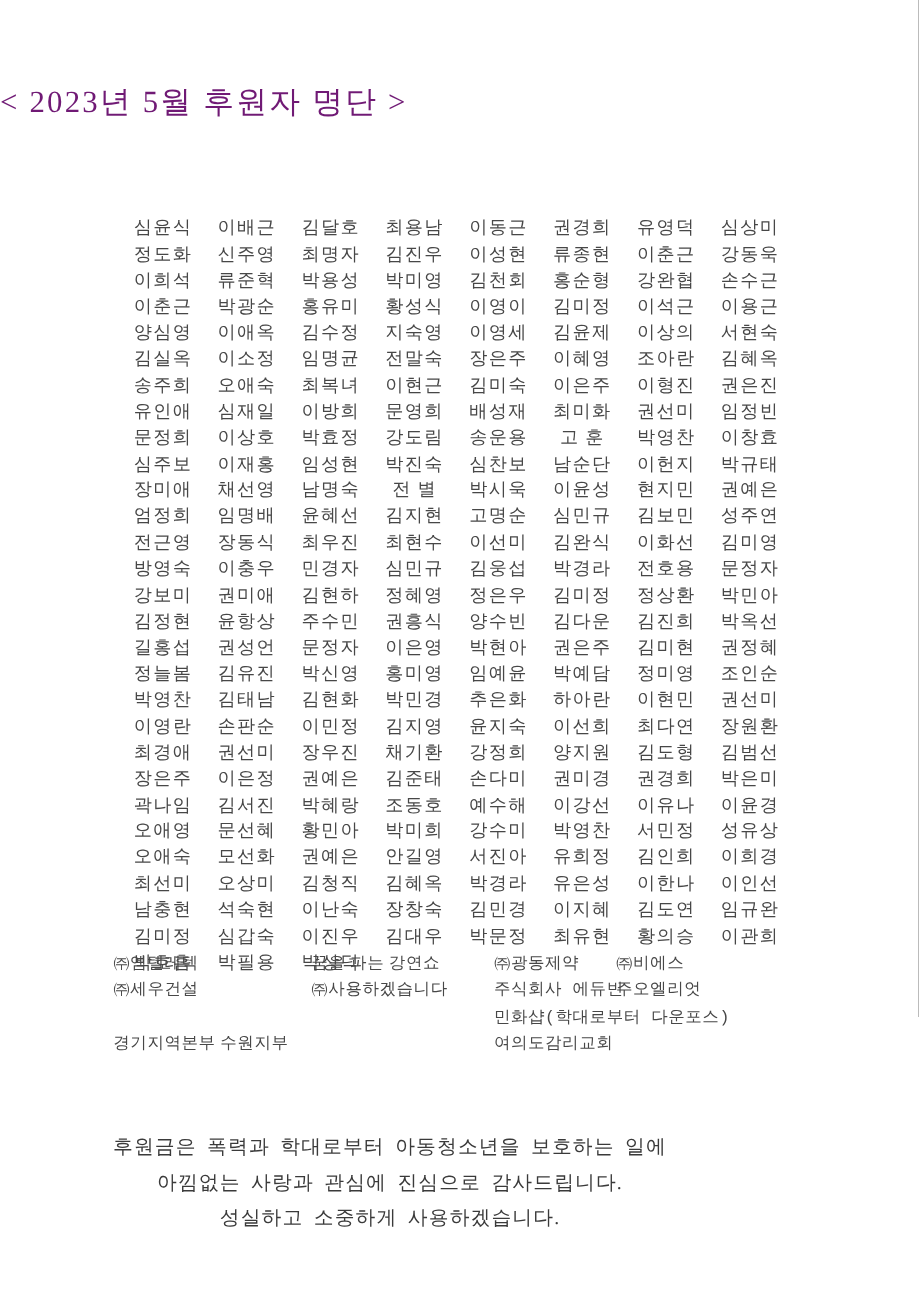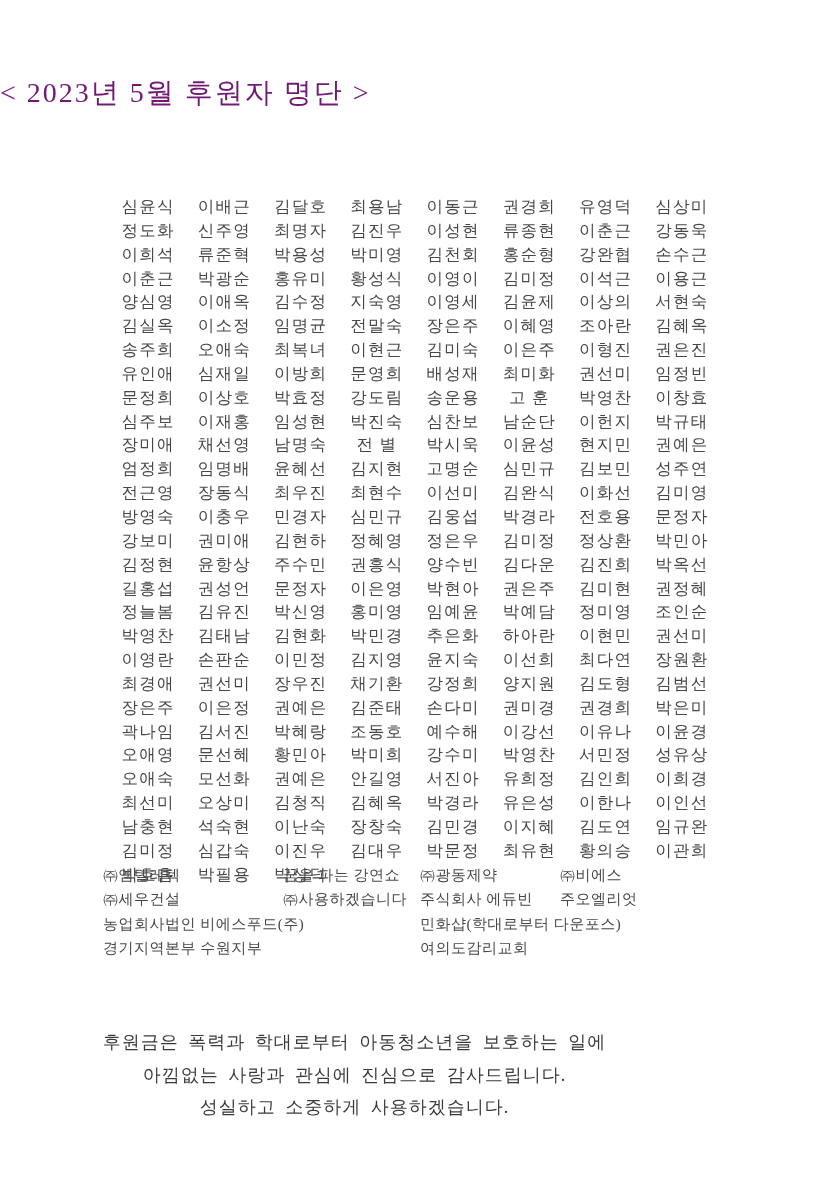--- a/index.html
+++ b/index.html
@@ -33,21 +33,21 @@
   }
   .org-list {
     position:absolute; top:866px; left:0; width:750px;
     font-size:15px; letter-spacing:0.5px;
     color:#474747;
   }
   .org-line { position:relative; height:24.4px; white-space:nowrap; }
   .org-line span { position:absolute; top:0; }
   .org-c0 { left:103px; }
   .org-c1 { left:283px; }
-  .org-c2 { left:420px; }
+  .org-c2 { left:449px;font-family:Liberation Mono, monospace; }
   .org-c3 { left:560px; }
   .footer {
     position:absolute; top:1026px; left:0; width:709px;
     text-align:center;
     font-size:18px; line-height:32.5px;
     word-spacing:4px; letter-spacing:1px;
     color:#3a3a3a;
   }
 </style>
 </head>
@@ -66,21 +66,20 @@
         <span class="org-c2">㈜광동제약</span>
         <span class="org-c3">㈜비에스</span>
       </div>
       <div class="org-line">
         <span class="org-c0">㈜세우건설</span>
         <span class="org-c1">㈜사용하겠습니다</span>
         <span class="org-c2">주식회사 에듀빈</span>
         <span class="org-c3">주오엘리엇</span>
       </div>
       <div class="org-line">
-        <span class="org-c0">농업회사법인 비에스푸드(주)</span>
         <span class="org-c2">민화샵(학대로부터 다운포스)</span>
       </div>
       <div class="org-line">
         <span class="org-c0">경기지역본부 수원지부</span>
         <span class="org-c2">여의도감리교회</span>
       </div>
     </div>
 
   <div class="footer">
     <div>후원금은 폭력과 학대로부터 아동청소년을 보호하는 일에</div>

